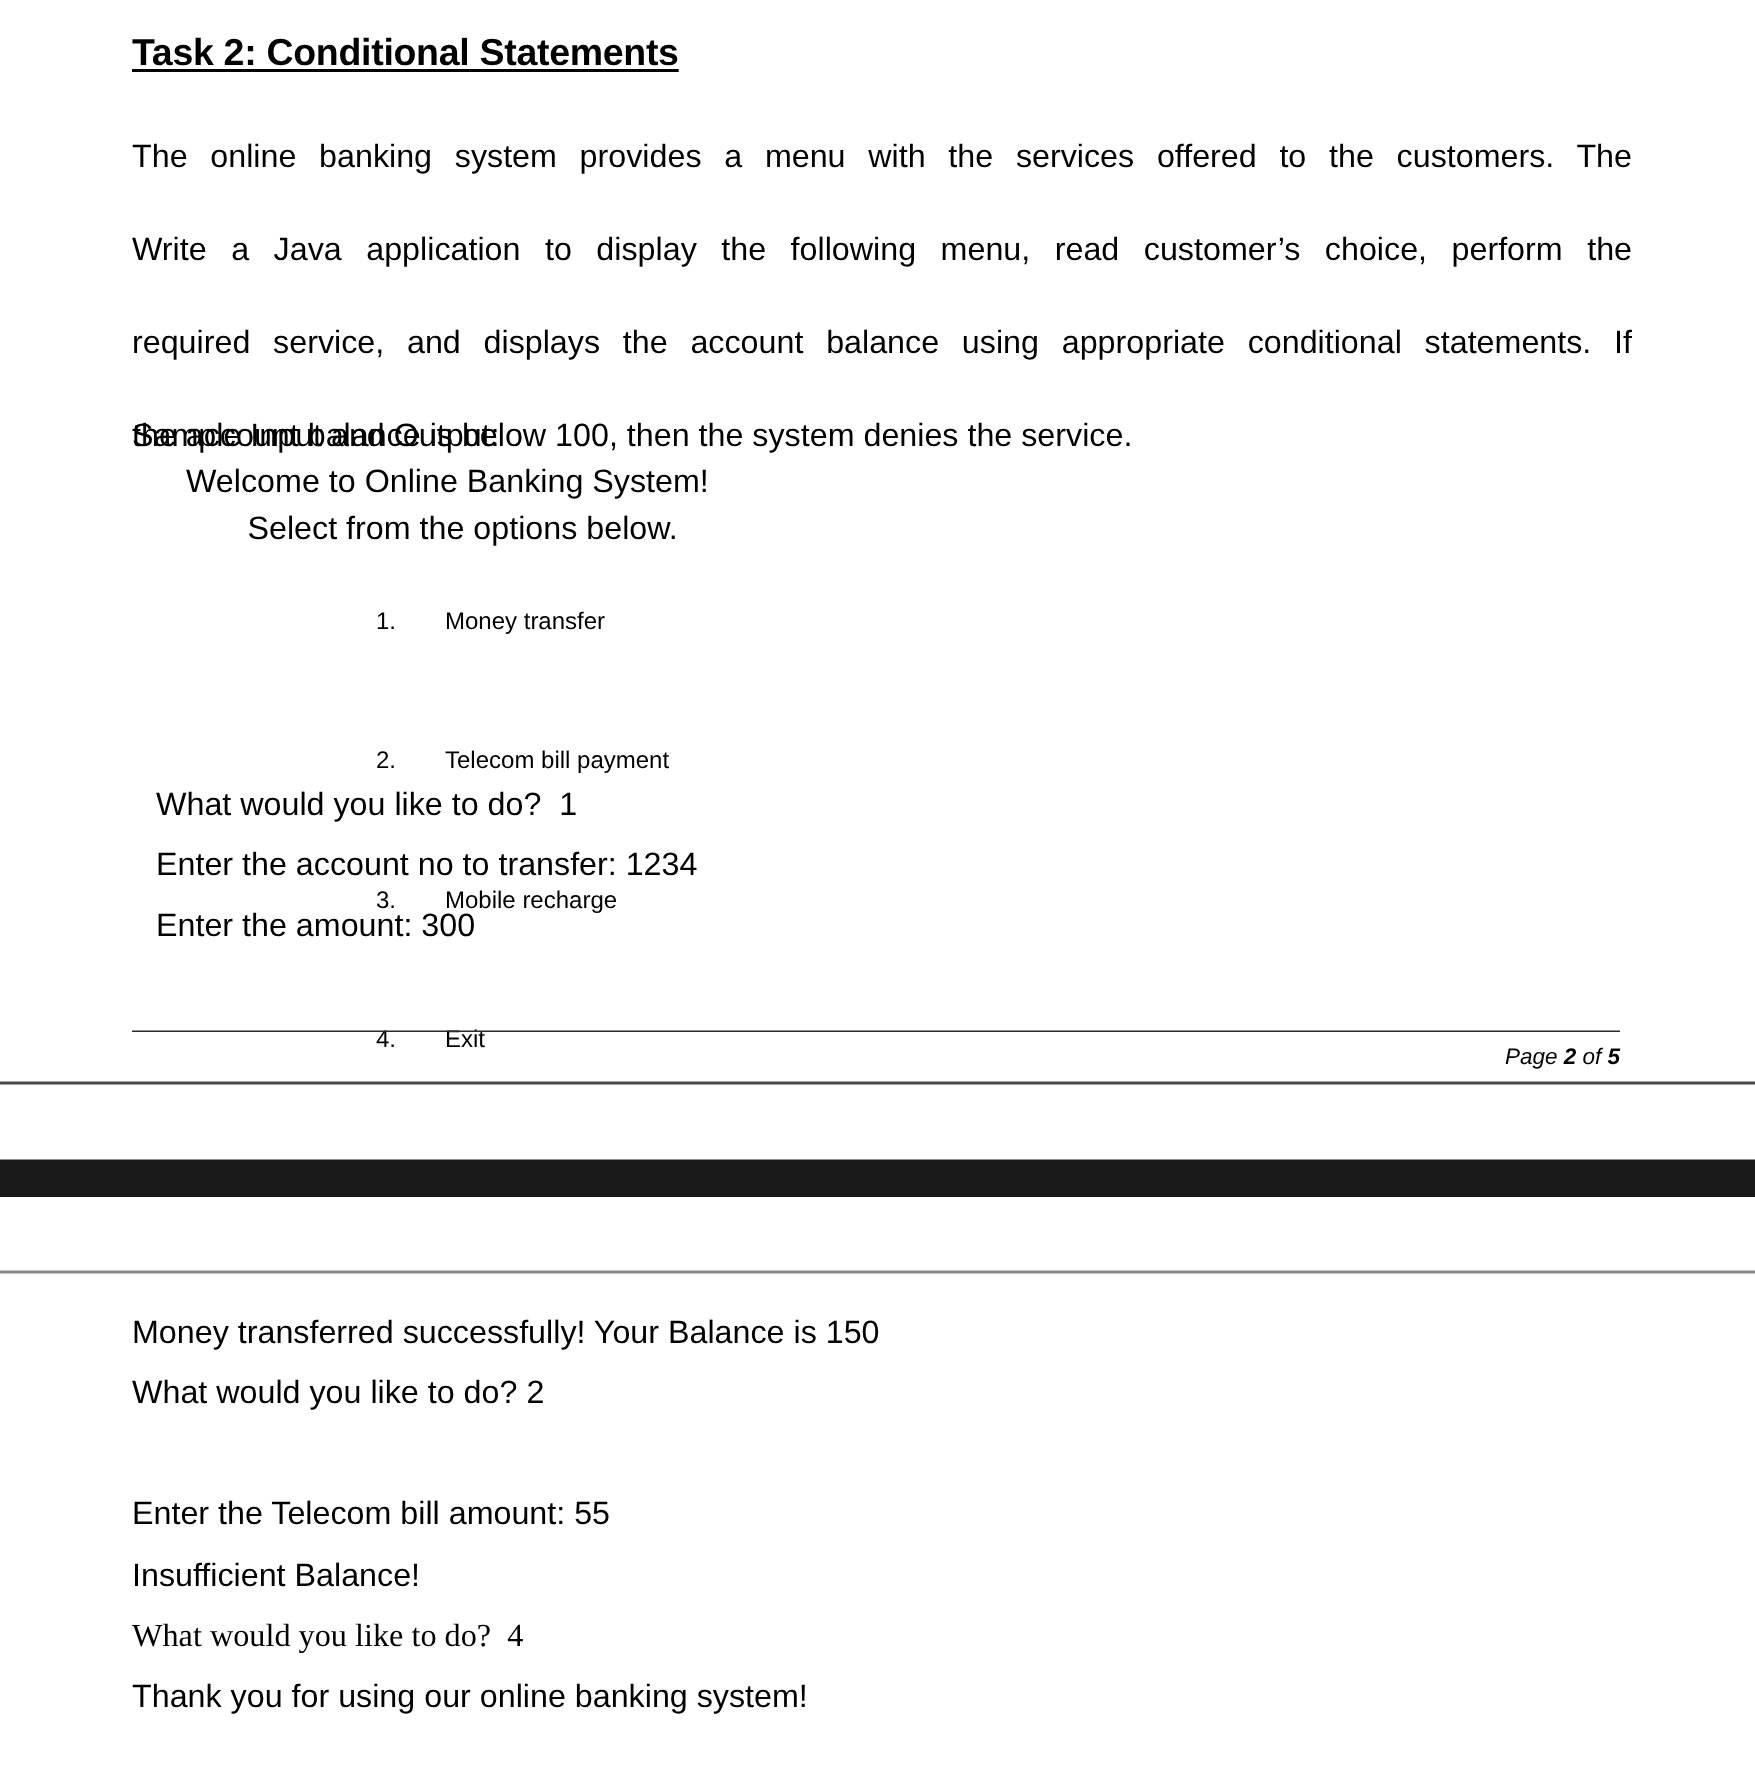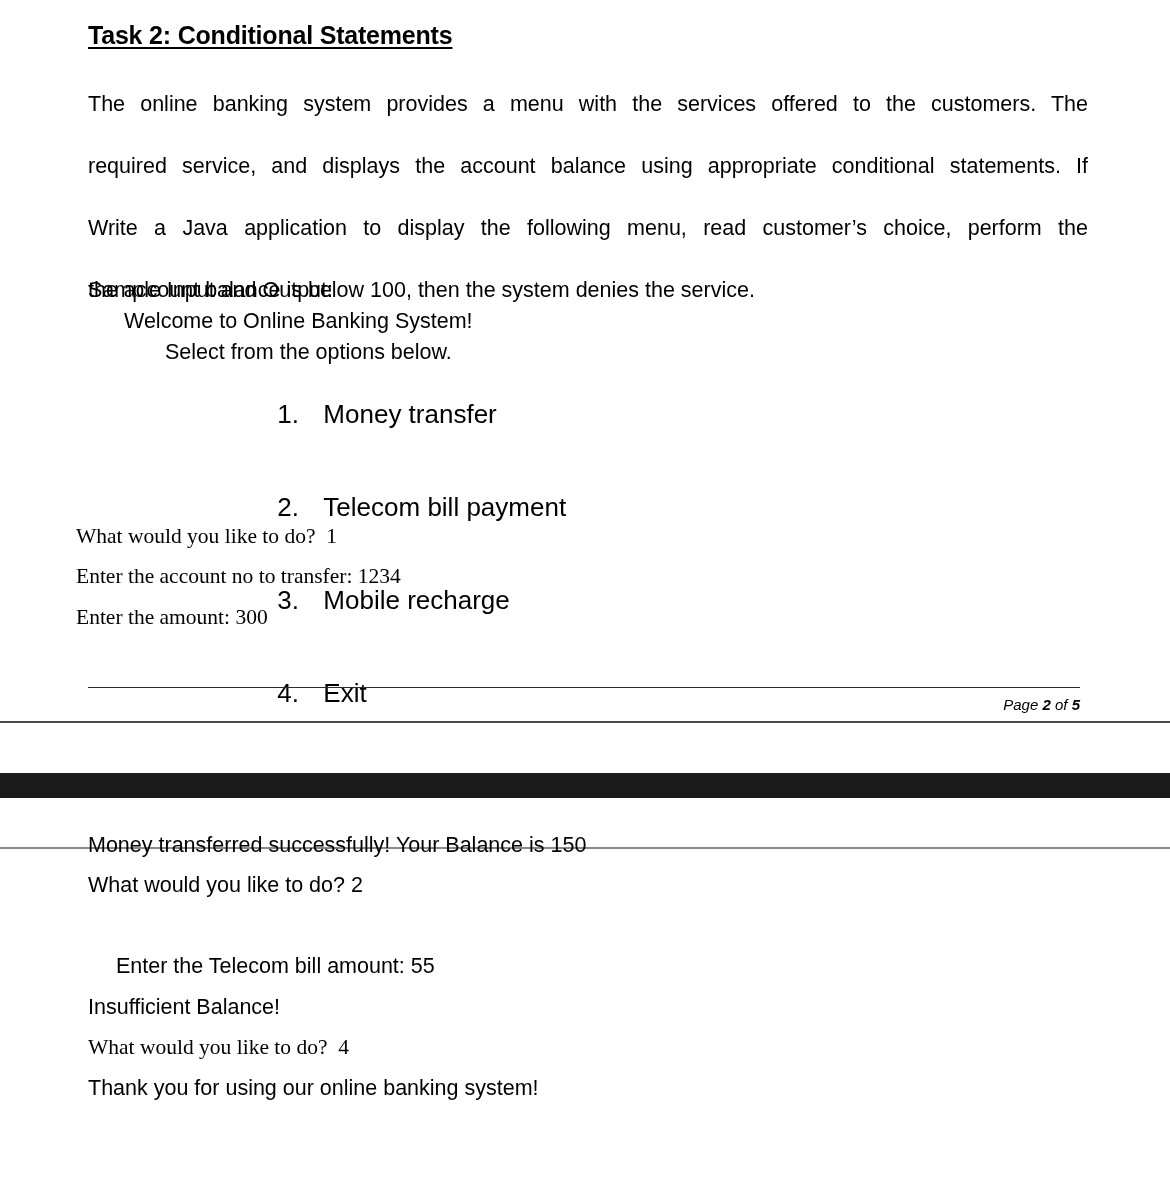--- a/index.html
+++ b/index.html
@@ -66,40 +66,39 @@
     line-height: 31px;
     white-space: pre;
   }
 
   .sample-label  { left: 88px;  top: 275px; }
   .welcome-line  { left: 124px; top: 306px; }
   .select-line   { left: 165px; top: 337px; }
 
   .menu {
     position: absolute;
-    left: 234px;
+    left: 224px;
     top: 368px;
-    font-size: 26px;
+    font-size: 16px;
     line-height: 31px;
   }
   .menu-item {
     display: block;
     white-space: pre;
   }
   .menu-num {
     display: inline-block;
     width: 46px;
   }
 
   .io-line {
     position: absolute;
-    left: 76px;
-    font-size: 21.5px;
-    white-space: pre;
-    font-family: Liberation Serif, serif;
+    left: 104px;
+    font-size: 21.5px;
+    white-space: pre;
   }
   .io-1 { top: 524px; }
   .io-2 { top: 564px; }
   .io-3 { top: 605px; }
 
   
   .footer-rule {
     position: absolute;
     left: 88px;
     top: 687px;
@@ -135,52 +134,52 @@
     top: 773px;
     width: 1170px;
     height: 25px;
     background: #1a1a1a;
   }
 
   
   .doc-bottom {
     position: absolute;
     left: 0;
-    top: 806px;
+    top: 849px;
     width: 1170px;
     height: 301px;
   }
   .out-line {
     position: absolute;
     left: 88px;
     font-size: 21.5px;
     white-space: pre;
   }
   .o1 { top: 27px; }
   .o2 { top: 67px; }
   .o3 { top: 108px; }
-  .o4 { top: 148px; margin-left: 28px; }
+  .o4 { top: 148px; }
   .o5 { top: 189px; text-align: center; }
   .o6 { top: 229px; font-family: Liberation Serif, serif; }
   .o7 { top: 270px; }
 </style>
 </head>
 <body>
 
 <div class="doc-top">
 
   <div class="title">Task 2: Conditional Statements</div>
 
   <div class="para p1">
     <span class="jline">The online banking system provides a menu with the services offered to the customers. The</span>
   </div>
 
   <div class="para p2">
+    <span class="jline">Write a Java application to display the following menu, read customer’s choice, perform the</span>
     <span class="jline">required service, and displays the account balance using appropriate conditional statements. If</span>
-    <span class="jline">Write a Java application to display the following menu, read customer’s choice, perform the</span>
     <span>the account balance is below 100, then the system denies the service.</span>
   </div>
 
   <div class="simple-line sample-label">Sample Input and Output:</div>
   <div class="simple-line welcome-line">Welcome to Online Banking System!</div>
   <div class="simple-line select-line">Select from the options below.</div>
 
   <div class="menu">
     <span class="menu-item">
       <span class="menu-num">1.</span><span>Money transfer</span>

